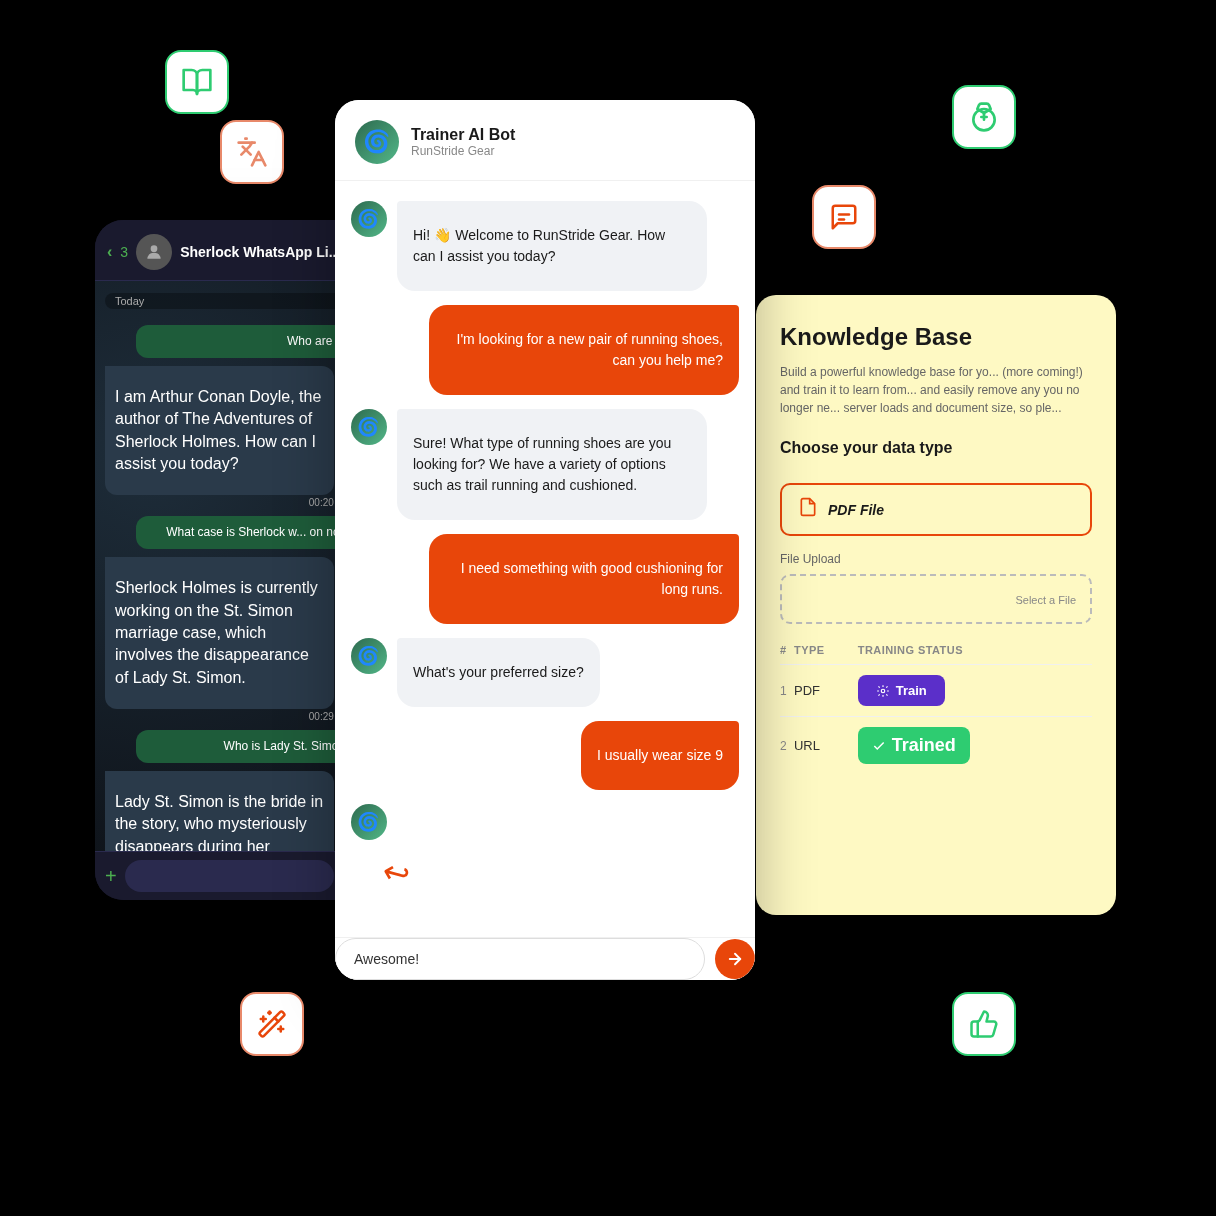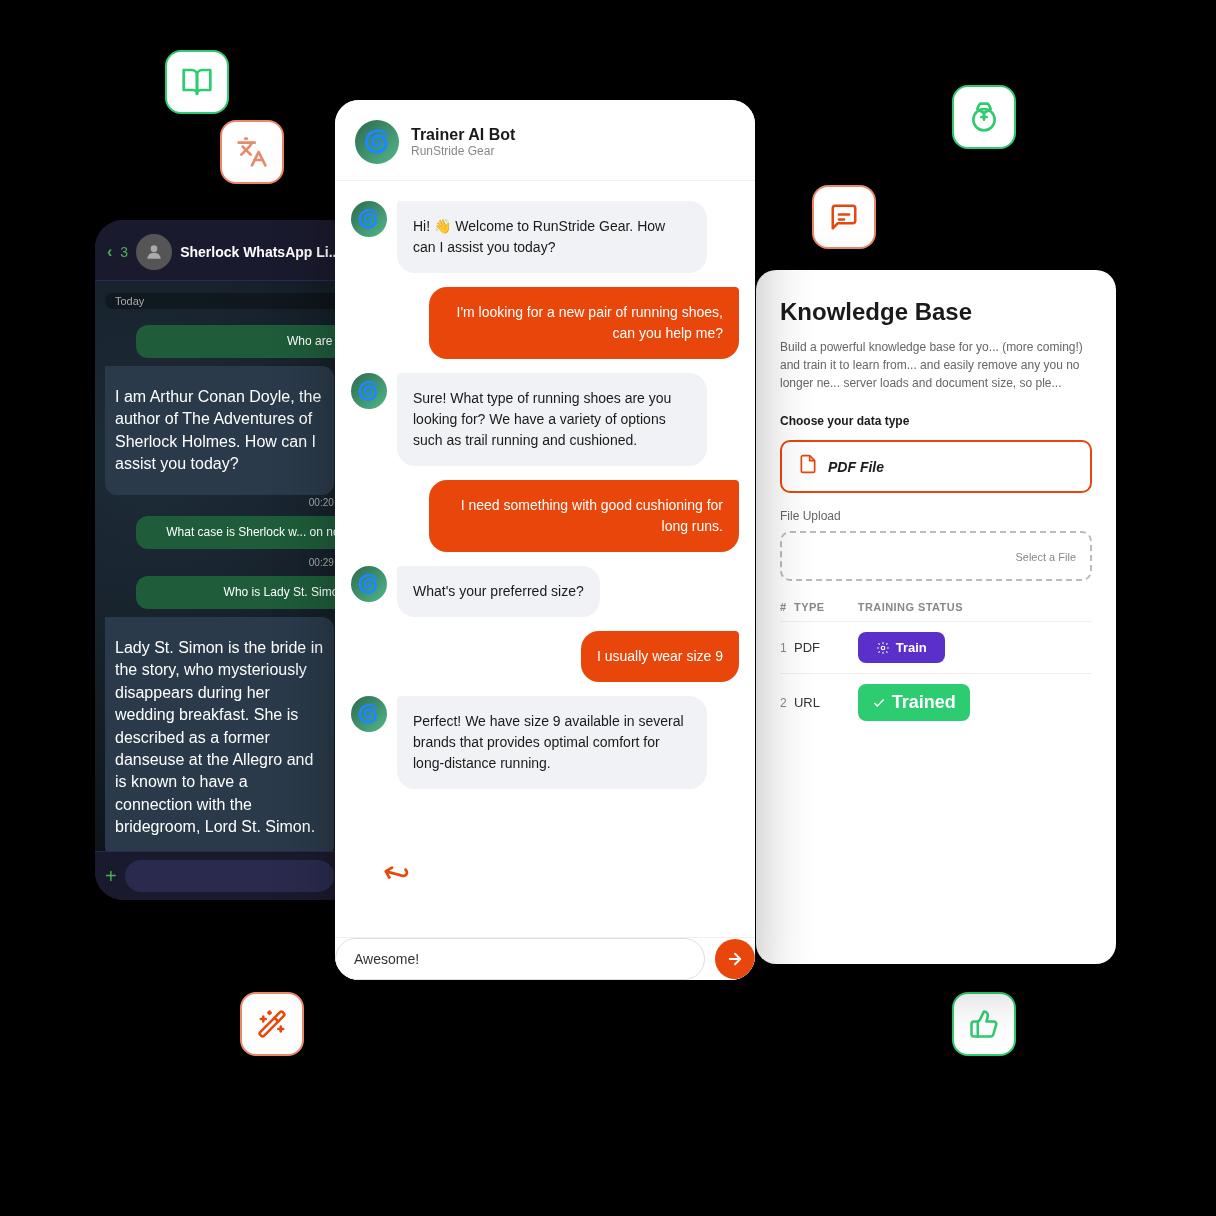--- a/index.html
+++ b/index.html
@@ -233,21 +233,21 @@
     .chat-messages {
       padding: 20px 16px;
       display: flex;
       flex-direction: column;
       gap: 14px;
       height: calc(100% - 140px);
       overflow: hidden;
     }
     .chat-bubble {
       max-width: 80%;
-      padding: 15px 16px;
+      padding: 24px 16px;
       border-radius: 18px;
       font-size: 14px;
       line-height: 1.5;
     }
     .chat-bubble.bot {
       background: #f0f2f5;
       color: #1a1a1a;
       align-self: flex-start;
       border-radius: 4px 18px 18px 18px;
     }
@@ -309,47 +309,47 @@
       color: #fff;
       font-size: 18px;
       cursor: pointer;
       border: none;
     }
 
     
     .kb-panel {
       position: absolute;
       right: 100px;
-      top: 270px;
+      top: 295px;
       width: 360px;
-      height: 694px;
-      background: #ffffff;
+      height: 620px;
+      background: #fef9c3;
       border-radius: 20px;
       box-shadow: 0 20px 60px rgba(0,0,0,0.25);
       z-index: 2;
       padding: 28px 24px;
       overflow: hidden;
     }
     .kb-title {
       font-size: 24px;
       font-weight: 800;
       color: #1a1a1a;
       margin-bottom: 12px;
     }
     .kb-desc {
       font-size: 12px;
       color: #666;
       line-height: 1.5;
       margin-bottom: 22px;
     }
     .kb-subtitle {
-      font-size: 12px;
+      font-size: 16px;
       font-weight: 700;
       color: #1a1a1a;
-      margin-bottom: 12px;
+      margin-bottom: 26px;
     }
     .kb-option {
       border: 2px solid #e8460a;
       border-radius: 10px;
       padding: 12px 16px;
       display: flex;
       align-items: center;
       gap: 10px;
       margin-bottom: 16px;
       font-style: italic;
@@ -519,20 +519,21 @@
       <div class="bubble">Who are you</div>
     </div>
     <div class="wa-msg received">
       <div class="bubble">I am Arthur Conan Doyle, the author of The Adventures of Sherlock Holmes. How can I assist you today?</div>
       <div class="wa-time">00:20</div>
     </div>
     <div class="wa-msg sent">
       <div class="bubble">What case is Sherlock w... on now?</div>
     </div>
     <div class="wa-msg received">
+      <div class="bubble">Sherlock Holmes is currently working on the St. Simon marriage case, which involves the disappearance of Lady St. Simon.</div>
       <div class="wa-time">00:29</div>
     </div>
     <div class="wa-msg sent">
       <div class="bubble">Who is Lady St. Simon...</div>
     </div>
     <div class="wa-msg received">
       <div class="bubble">Lady St. Simon is the bride in the story, who mysteriously disappears during her wedding breakfast. She is described as a former danseuse at the Allegro and is known to have a connection with the bridegroom, Lord St. Simon.</div>
       <div class="wa-time">00:29</div>
     </div>
   </div>
@@ -576,21 +577,20 @@
       <div class="msg-avatar">🌀</div>
       <div class="chat-bubble bot">What's your preferred size?</div>
     </div>
 
     <div class="chat-row user-row">
       <div class="chat-bubble user">I usually wear size 9</div>
     </div>
 
     <div class="chat-row">
       <div class="msg-avatar">🌀</div>
-      <div class="chat-bubble bot">Perfect! We have size 9 available in several brands that provides optimal comfort for long-distance running.</div>
     </div>
   </div>
 
   <div class="arrow-decoration" style="position:absolute;bottom:88px;left:48px;font-size:32px;color:#e8460a;transform:rotate(15deg);z-index:10;">↩</div>
 
   <div class="chat-input-area">
     <input class="chat-input" value="Awesome!" placeholder="Awesome!" style="">
     <button class="send-btn">
       <svg width="18" height="18" viewBox="0 0 24 24" fill="none" stroke="#fff" stroke-width="2.5" stroke-linecap="round" stroke-linejoin="round">
         <line x1="5" y1="12" x2="19" y2="12"></line>

